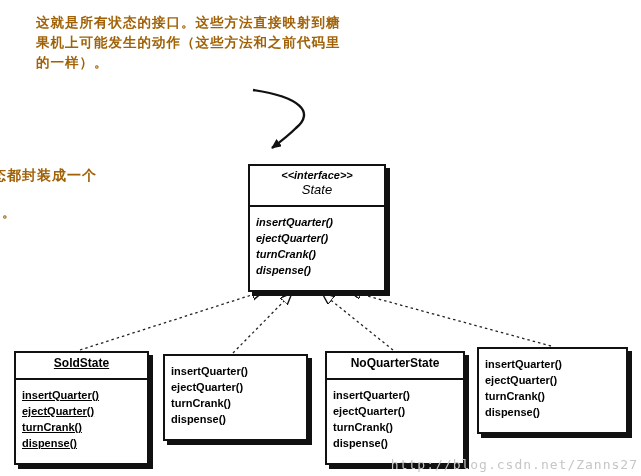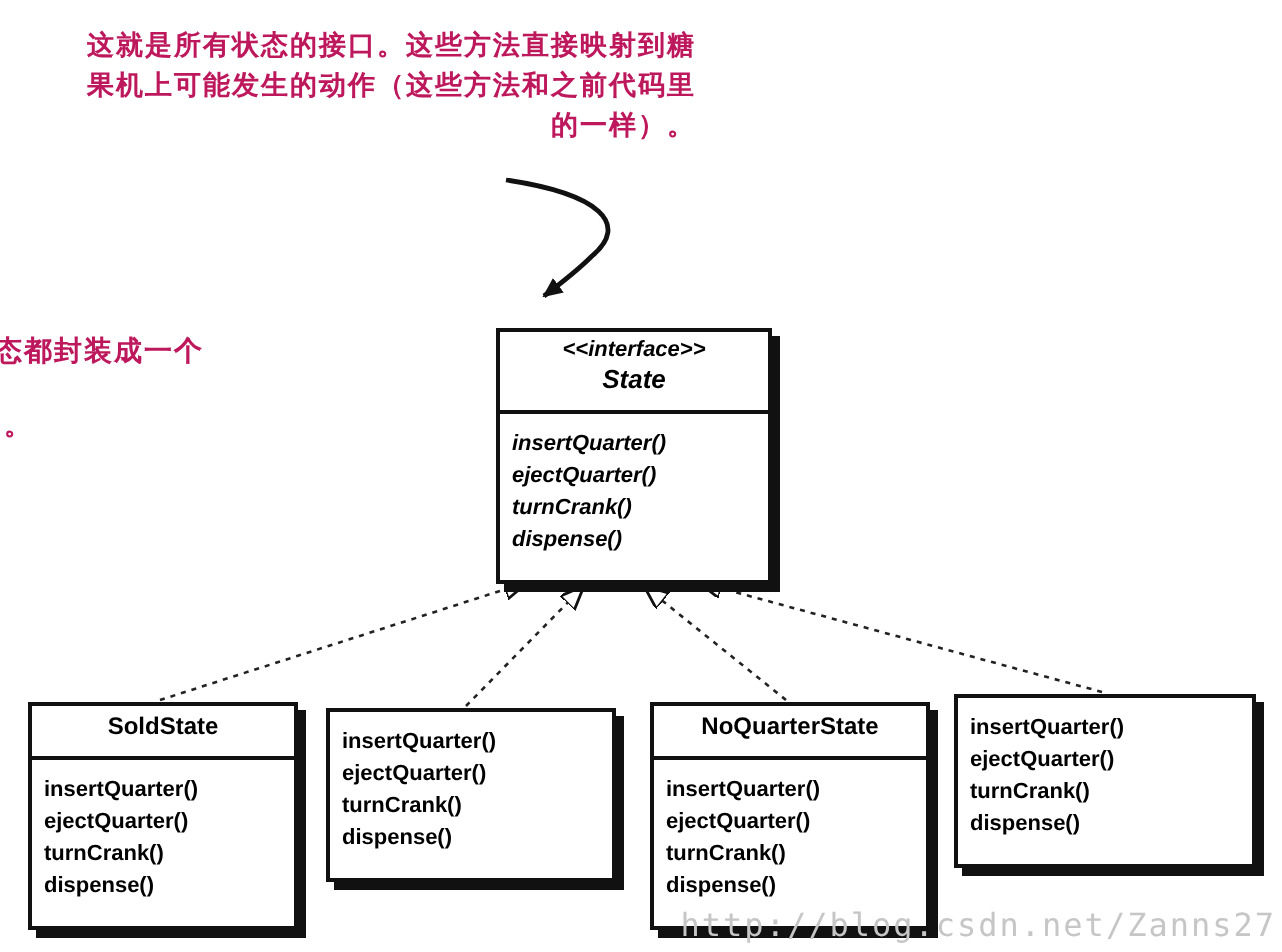--- a/index.html
+++ b/index.html
@@ -1,44 +1,44 @@
 <!DOCTYPE html>
 <html><head>
 <meta charset="utf-8">
 <style>
   html,body{margin:0;padding:0;background:#fff;}
   #canvas{
     position:relative;width:641px;height:476px;background:#ffffff;
     font-family:"Liberation Sans",sans-serif;overflow:hidden;
   }
   .note{
-    position:absolute;font-weight:bold;color:#be185d;
-    font-size:13.5px;line-height:20px;letter-spacing:1px;text-align:right;
+    position:absolute;font-weight:bold;color:#a16207;
+    font-size:13.5px;line-height:20px;letter-spacing:1px;
   }
   #top-note{left:36px;top:13px;width:312px;}
   #left-note{left:-8px;top:165px;width:110px;font-size:14px;}
   #left-note-period{left:2px;top:203px;}
   svg.layer{position:absolute;left:0;top:0;pointer-events:none;}
   .uml-box{
     position:absolute;background:#fff;border:2px solid #111;
     box-shadow:4px 4px 0 #111;
   }
   .uml-title{
     border-bottom:2px solid #111;text-align:center;font-weight:bold;
     font-size:12px;padding:3px 2px 8px;color:#000;
   }
   .iface-stereo{font-size:11px;font-weight:bold;font-style:italic;line-height:13px;}
-  .iface-name{font-size:13px;font-weight:bold;font-style:italic;line-height:15px;}
+  .iface-name{font-size:13px;font-weight:normal;font-style:italic;line-height:15px;}
   .uml-methods{padding:5px 6px 10px;}
   .uml-method{font-size:11px;color:#000;margin:4px 0;white-space:nowrap;}
   .iface .uml-method{font-style:italic;font-weight:bold;}
   .cls .uml-method{font-weight:bold;}
   #watermark{
     position:absolute;right:3px;bottom:4px;color:#c6c6c6;
-    font-family:"DejaVu Sans Mono",monospace;font-size:16px;letter-spacing:1px;
+    font-family:"DejaVu Sans Mono",monospace;font-size:13px;letter-spacing:1px;
   }
 </style>
 </head>
 <body>
 
 <div id="canvas">
 
   <div id="top-note" class="note">这就是所有状态的接口。这些方法直接映射到糖果机上可能发生的动作（这些方法和之前代码里的一样）。</div>
   <div id="left-note" class="note">态都封装成一个</div>
   <div id="left-note-period" class="note">。</div>
@@ -67,21 +67,21 @@
       <div class="iface-name">State</div>
     </div>
     <div class="uml-methods">
       <div class="uml-method">insertQuarter()</div>
       <div class="uml-method">ejectQuarter()</div>
       <div class="uml-method">turnCrank()</div>
       <div class="uml-method">dispense()</div>
     </div>
   </div>
 
-  <div class="uml-box cls" style="left:14px;top:351px;width:131px;">
+  <div class="uml-box cls" style="left:14px;top:351px;width:131px;text-decoration:underline;">
     <div class="uml-title">SoldState</div>
     <div class="uml-methods">
       <div class="uml-method">insertQuarter()</div>
       <div class="uml-method">ejectQuarter()</div>
       <div class="uml-method">turnCrank()</div>
       <div class="uml-method">dispense()</div>
     </div>
   </div>
 
   <div class="uml-box cls" style="left:163px;top:354px;width:141px;">

